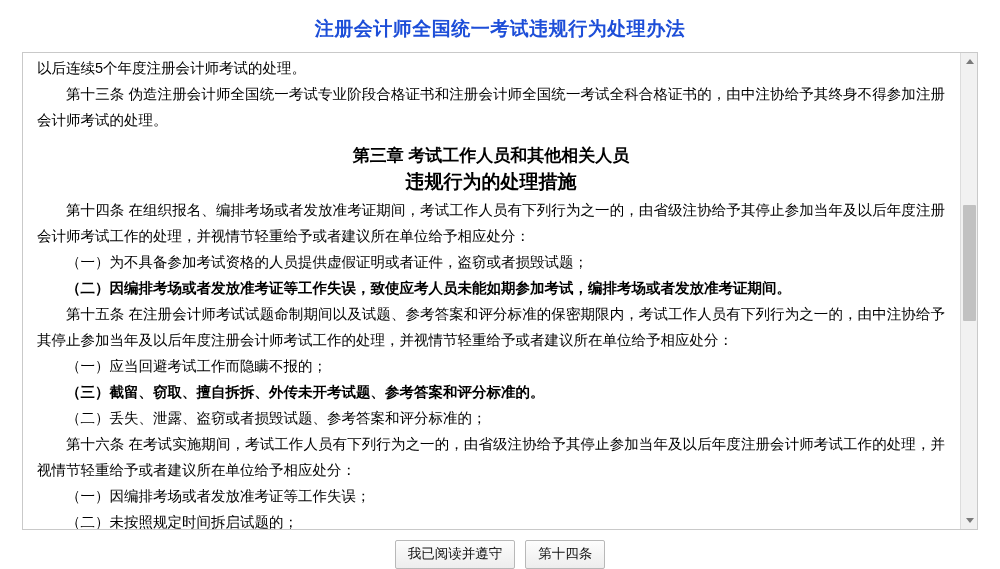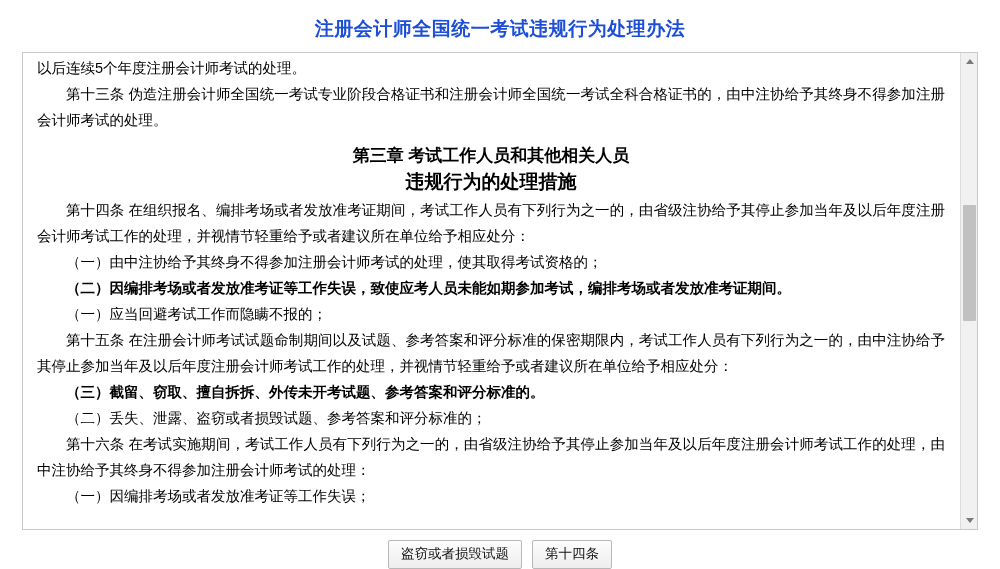--- a/index.html
+++ b/index.html
@@ -168,42 +168,43 @@
 
         <p class="para noindent faded-top">第十二条 伪造或者变造身份证件或者证明，或者以其他不正当手段取得考试资格的，由省级注协给予其取消当次考试成绩并处五年内不得参加考试</p>
 
         <p class="para noindent">以后连续5个年度注册会计师考试的处理。</p>
         <p class="para">第十三条 伪造注册会计师全国统一考试专业阶段合格证书和注册会计师全国统一考试全科合格证书的，由中注协给予其终身不得参加注册会计师考试的处理。</p>
 
         <div class="chapter">第三章 考试工作人员和其他相关人员</div>
         <div class="chapter2">违规行为的处理措施</div>
 
         <p class="para">第十四条 在组织报名、编排考场或者发放准考证期间，考试工作人员有下列行为之一的，由省级注协给予其停止参加当年及以后年度注册会计师考试工作的处理，并视情节轻重给予或者建议所在单位给予相应处分：</p>
-        <p class="para sub">（一）由中注协给予其终身不得参加注册会计师考试的处理，使其取得考试资格的；</p>
+        <p class="para sub">（一）为不具备参加考试资格的人员提供虚假证明或者证件，盗窃或者损毁试题；</p>
         <p class="para sub bold">（二）因编排考场或者发放准考证等工作失误，致使应考人员未能如期参加考试，编排考场或者发放准考证期间。</p>
+        <p class="para">第十五条 在注册会计师考试试题命制期间以及试题、参考答案和评分标准的保密期限内，考试工作人员有下列行为之一的，由中注协给予其停止参加当年及以后年度注册会计师考试工作的处理，并视情节轻重给予或者建议所在单位给予相应处分：</p>
         <p class="para sub">（一）应当回避考试工作而隐瞒不报的；</p>
-        <p class="para">第十五条 在注册会计师考试试题命制期间以及试题、参考答案和评分标准的保密期限内，考试工作人员有下列行为之一的，由中注协给予其停止参加当年及以后年度注册会计师考试工作的处理，并视情节轻重给予或者建议所在单位给予相应处分：</p>
         <p class="para sub bold">（三）截留、窃取、擅自拆拆、外传未开考试题、参考答案和评分标准的。</p>
         <p class="para sub">（二）丢失、泄露、盗窃或者损毁试题、参考答案和评分标准的；</p>
-        <p class="para">第十六条 在考试实施期间，考试工作人员有下列行为之一的，由省级注协给予其停止参加当年及以后年度注册会计师考试工作的处理，由中注协给予其终身不得参加注册会计师考试的处理：</p>
+        <p class="para">第十六条 在考试实施期间，考试工作人员有下列行为之一的，由省级注协给予其停止参加当年及以后年度注册会计师考试工作的处理，并视情节轻重给予或者建议所在单位给予相应处分：</p>
         <p class="para sub">（一）因编排考场或者发放准考证等工作失误；</p>
+        <p class="para sub">（二）未按照规定时间拆启试题的；</p>
 
       </div>
     </div>
 
     <div class="scrollbar">
       <div class="sb-arrow up">
           <span class="tri"></span>
         </div>
       <div class="sb-thumb"></div>
       <div class="sb-arrow down">
           <span class="tri"></span>
         </div>
     </div>
 
   </div>
 
   <div class="buttons">
-    <button class="btn">盗窃或者损毁试题</button>
+    <button class="btn">我已阅读并遵守</button>
     <button class="btn">第十四条</button>
   </div>
 
 </div>
 
 </body></html>

